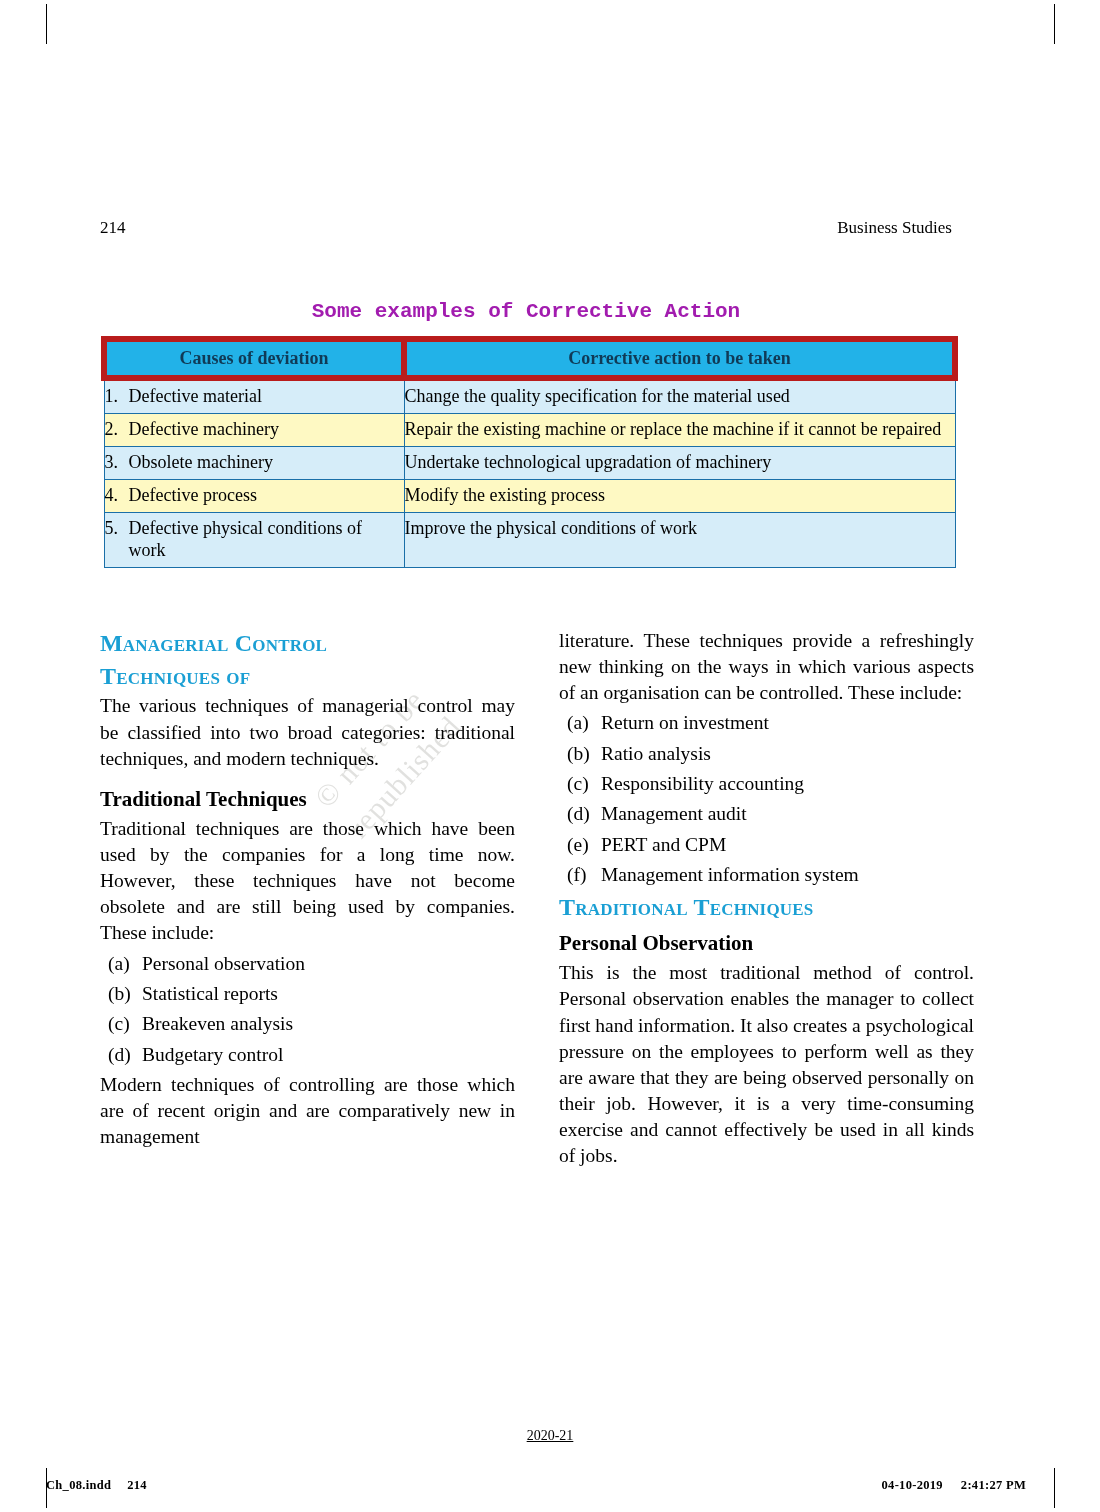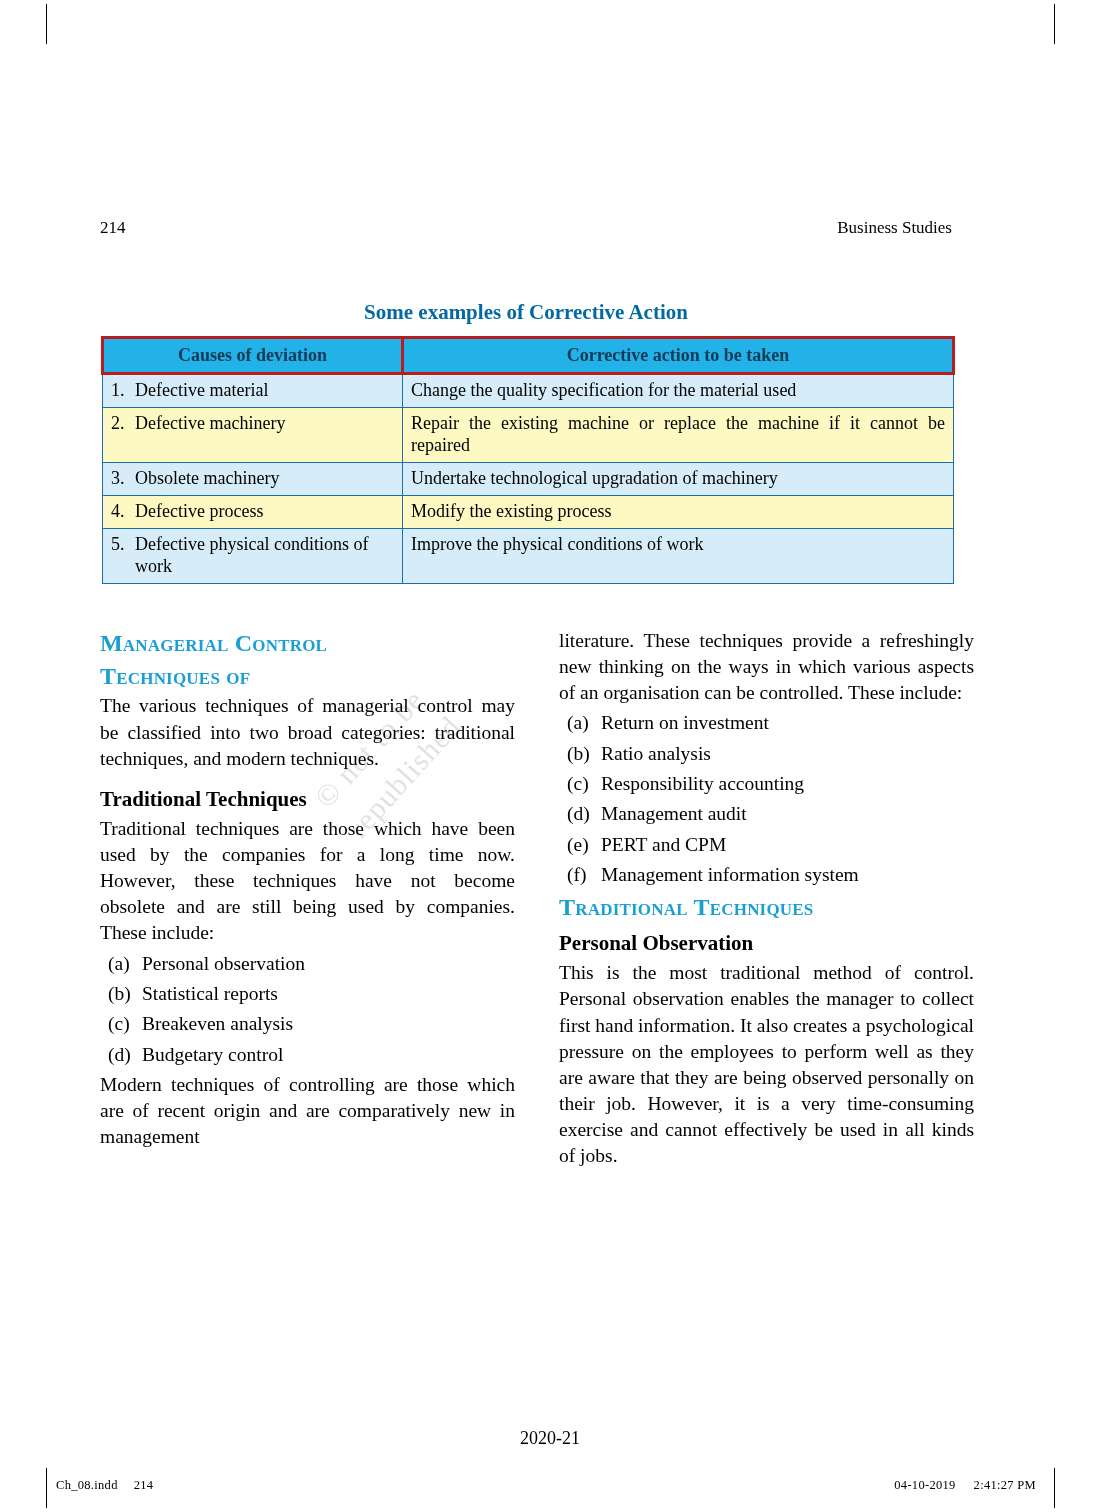--- a/index.html
+++ b/index.html
@@ -42,49 +42,49 @@
     float: right;
   }
 
   
   .table-caption {
     position: absolute;
     top: 300px;
     left: 100px;
     width: 852px;
     text-align: center;
-    color: #0369a1;
+    color: #a21caf;
     font-size: 21px;
     font-weight: bold;
-    font-family: Liberation Serif, serif;
+    font-family: Liberation Mono, monospace;
   }
 
   table.data-table {
     position: absolute;
     top: 336px;
     left: 101px;
     width: 851px;
     border-collapse: collapse;
     border: 1.5px solid #1a6fa8;
     table-layout: fixed;
   }
   table.data-table th {
     background: #22b2e8;
     color: #103a56;
     font-size: 18px;
     font-weight: bold;
     text-align: center;
     padding: 6px 4px;
-    border: 3px solid #b91c1c;
+    border: 6px solid #b91c1c;
     font-family: "Liberation Serif", serif;
   }
   table.data-table td {
     border: 1px solid #1a6fa8;
     font-size: 18px;
-    padding: 5px 8px;
+    padding: 5px 0;
     vertical-align: top;
     font-family: "Liberation Serif", serif;
     line-height: 1.22;
   }
   table.data-table tr.odd td { background: #d6edf9; }
   table.data-table tr.even td { background: #fef9c3; }
   td.cause-cell { width: 300px; }
   td.cause-cell .num {
     display: inline-block;
     width: 24px;
@@ -166,30 +166,32 @@
     letter-spacing: 1px;
   }
 
   
   .year-footer {
     position: absolute;
     top: 1428px;
     left: 0;
     width: 1100px;
     text-align: center;
-    font-size: 18px;
-    font-family: "Liberation Serif", serif;
+    font-size: 14px;
+    font-family: "Liberation Serif", serif;
+    text-decoration: underline;
   }
   .print-footer {
     position: absolute;
     top: 1478px;
-    left: 56px;
+    left: 46px;
     width: 980px;
     font-size: 12.5px;
     font-family: "Liberation Serif", serif;
+    font-weight: bold;
   }
   .print-footer .left { float: left; letter-spacing: 0.3px; }
   .print-footer .right { float: right; letter-spacing: 0.3px; margin-left: 38px; }
   .pf-page { display: inline-block; margin-left: 16px; }
   .pf-time { display: inline-block; margin-left: 18px; }
 </style>
 </head>
 <body>
 
 <div class="crop-mark crop-tl"></div>

